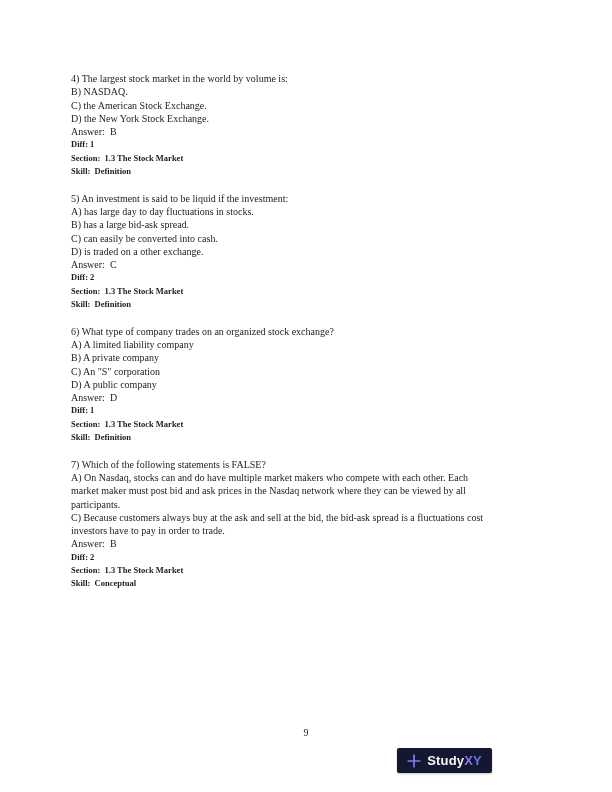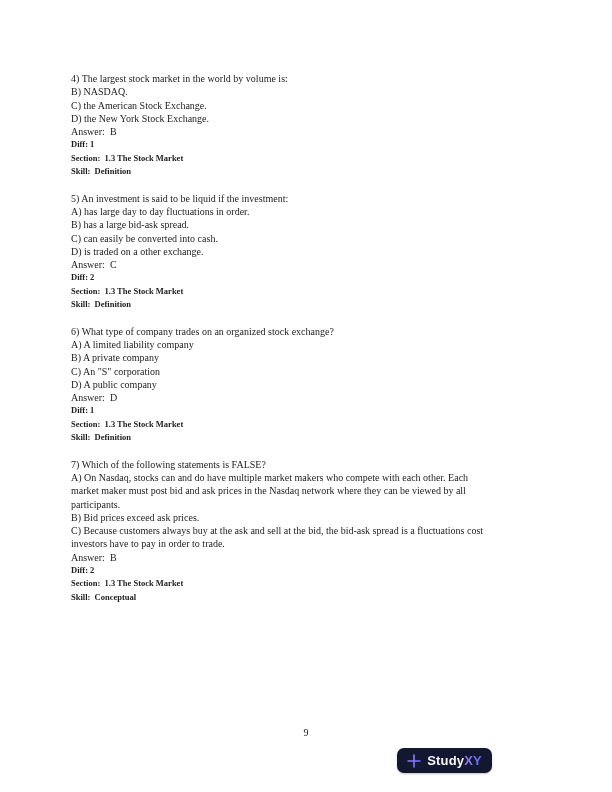--- a/index.html
+++ b/index.html
@@ -44,21 +44,21 @@
   .logo-badge {
     position: absolute;
     top: 748px;
     right: 12px;
     height: 25px;
     padding: 0 10px;
     display: flex;
     align-items: center;
     gap: 6px;
     background: #141730;
-    border-radius: 7px;
+    border-radius: 2px;
     box-shadow: 0 1px 2px rgba(20,23,48,0.25);
     font-family: "Liberation Sans", "DejaVu Sans", sans-serif;
   }
   .logo-plus { display: flex; align-items: center; }
   .logo-text { font-size: 13px; font-weight: bold; letter-spacing: 0.2px; }
   .logo-study { color: #f7f7fa; }
   .logo-xy {
     color: #7c74f3;
     background: linear-gradient(90deg, #9b7bf7, #5b6cf6);
     -webkit-background-clip: text;
@@ -79,21 +79,21 @@
       <div class="body-line">C) the American Stock Exchange.</div>
       <div class="body-line">D) the New York Stock Exchange.</div>
       <div class="body-line">Answer:  B</div>
       <div class="meta-line">Diff: 1</div>
       <div class="meta-line">Section:  1.3 The Stock Market</div>
       <div class="meta-line">Skill:  Definition</div>
     </div>
 
     <div class="question-block">
       <div class="body-line">5) An investment is said to be liquid if the investment:</div>
-      <div class="body-line">A) has large day to day fluctuations in order.</div>
+      <div class="body-line">A) has large day to day fluctuations in stocks.</div>
       <div class="body-line">B) has a large bid-ask spread.</div>
       <div class="body-line">C) can easily be converted into cash.</div>
       <div class="body-line">D) is traded on a other exchange.</div>
       <div class="body-line">Answer:  C</div>
       <div class="meta-line">Diff: 2</div>
       <div class="meta-line">Section:  1.3 The Stock Market</div>
       <div class="meta-line">Skill:  Definition</div>
     </div>
 
     <div class="question-block">
@@ -106,21 +106,20 @@
       <div class="meta-line">Diff: 1</div>
       <div class="meta-line">Section:  1.3 The Stock Market</div>
       <div class="meta-line">Skill:  Definition</div>
     </div>
 
     <div class="question-block">
       <div class="body-line">7) Which of the following statements is FALSE?</div>
       <div class="body-line">A) On Nasdaq, stocks can and do have multiple market makers who compete with each other. Each
 market maker must post bid and ask prices in the Nasdaq network where they can be viewed by all
 participants.</div>
-      <div class="body-line">B) Bid prices exceed ask prices.</div>
       <div class="body-line">C) Because customers always buy at the ask and sell at the bid, the bid-ask spread is a fluctuations cost
 investors have to pay in order to trade.</div>
       <div class="body-line">Answer:  B</div>
       <div class="meta-line">Diff: 2</div>
       <div class="meta-line">Section:  1.3 The Stock Market</div>
       <div class="meta-line">Skill:  Conceptual</div>
     </div>
 
   </div>
 

